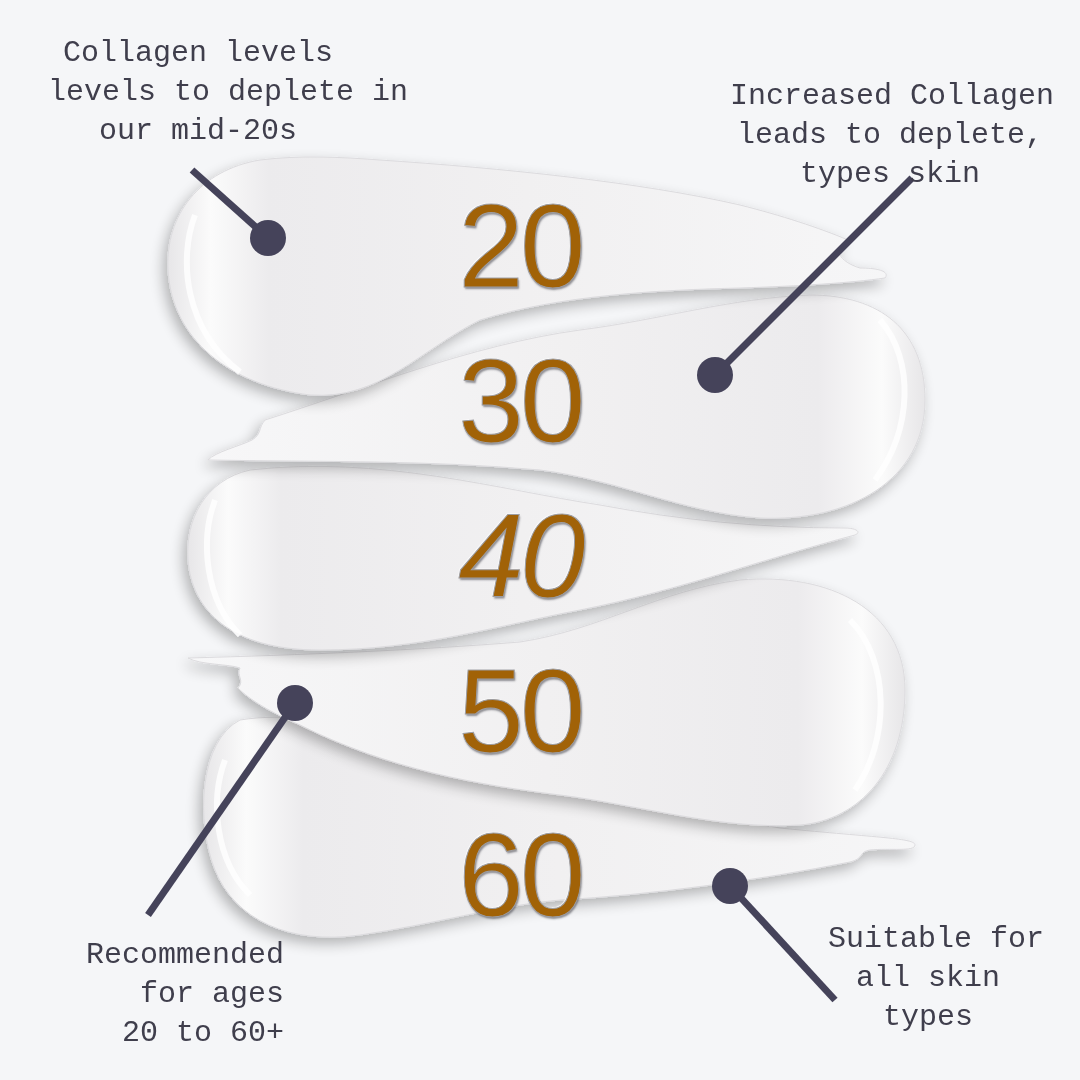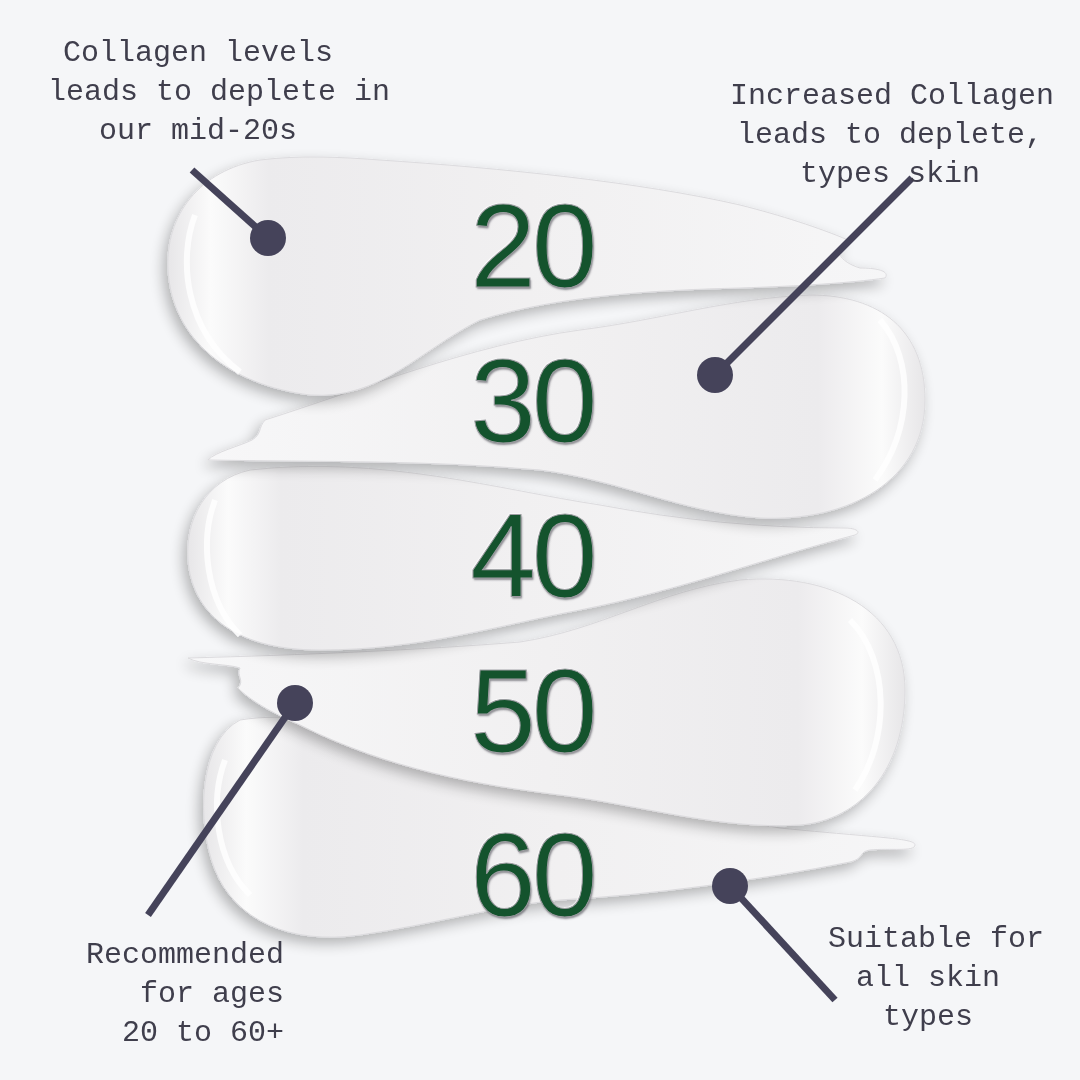--- a/index.html
+++ b/index.html
@@ -30,26 +30,26 @@
       color: #3f3e4c;
       font-size: 30px;
       line-height: 39px;
       text-align: center;
       white-space: nowrap;
     }
     .callout span { display: block; font-family: Liberation Mono, monospace; }
     .age {
       position: absolute;
       width: 200px;
-      left: 432px;
+      left: 420px;
       text-align: center;
       font-size: 118px;
       line-height: 118px;
       font-family: "Liberation Sans", "DejaVu Sans", sans-serif;
-      color: #14532d;
+      color: #a16207;
       letter-spacing: -4px;
       -webkit-text-stroke: 1px #9d9da2;
       text-shadow:
         1px 2px 2px rgba(60,60,70,0.55),
         -1px -1px 1px rgba(255,255,255,0.9);
     }
   </style>
 </head>
 <body>
 
@@ -122,27 +122,27 @@
       <circle cx="295" cy="703" r="18" fill="#45435a"></circle>
     </g>
     <g>
       <line x1="835" y1="1000" x2="730" y2="886" stroke="#45435a" stroke-width="7"></line>
       <circle cx="730" cy="886" r="18" fill="#45435a"></circle>
     </g>
   </svg>
 
   <div class="age" style="top:187px;">20</div>
   <div class="age" style="top:342px;">30</div>
-  <div class="age" style="top:497px;">40</div>
+  <div class="age" style="top:497px;font-style:italic;">40</div>
   <div class="age" style="top:652px;">50</div>
   <div class="age" style="top:804px;margin-top:12px;">60</div>
 
   <div class="callout" style="left:48px; top:34px; width:300px;">
     <span>Collagen levels</span>
-    <span>leads to deplete in</span>
+    <span>levels to deplete in</span>
     <span>our mid-20s</span>
   </div>
 
   <div class="callout" style="left:730px; top:45px; width:320px;margin-top:32px;">
     <span>Increased Collagen</span>
     <span>leads to deplete,</span>
     <span>types skin</span>
   </div>
 
   <div class="callout" style="left:0px; top:936px; width:284px;text-align:right;">

